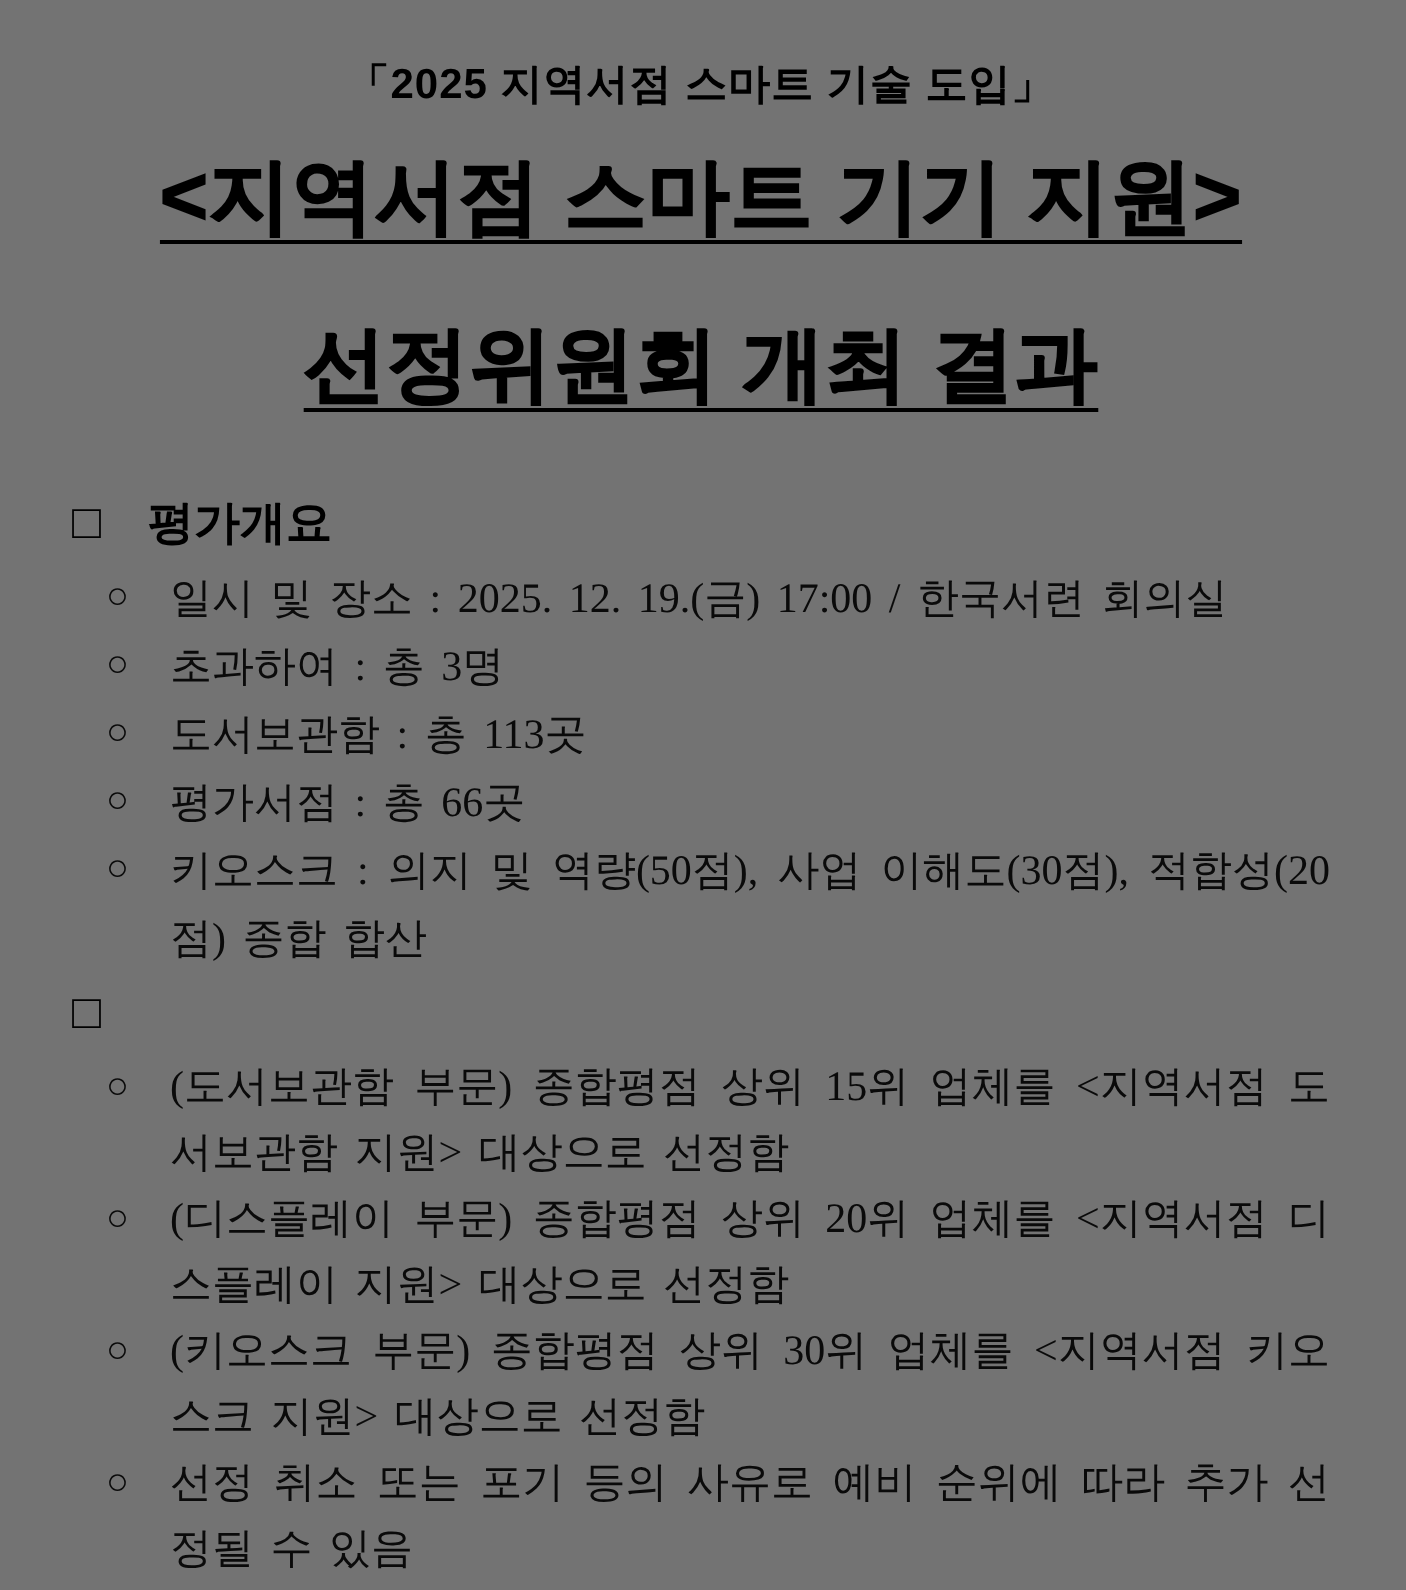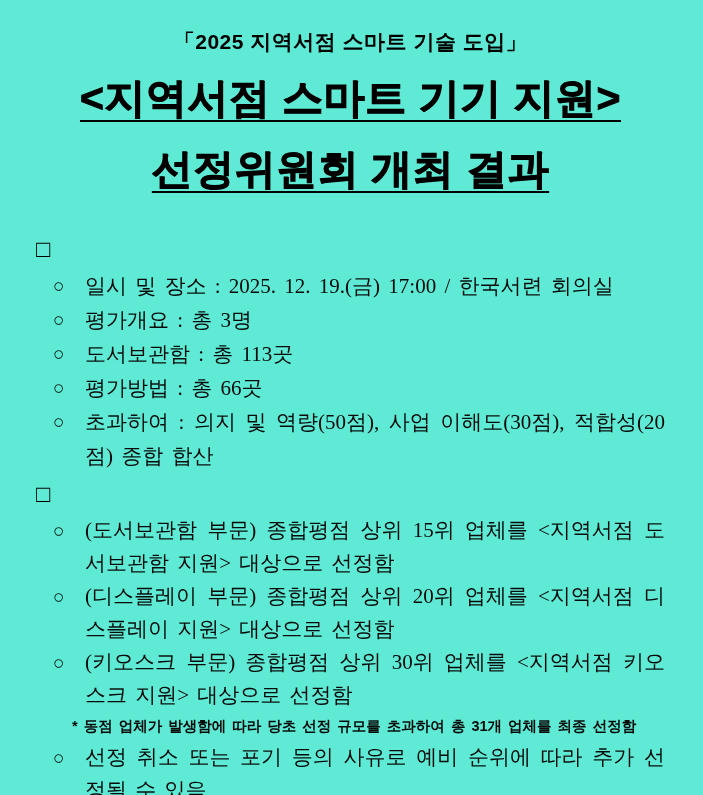--- a/index.html
+++ b/index.html
@@ -1,20 +1,20 @@
 <!DOCTYPE html>
 <html><head>
 <meta charset="utf-8">
 <style>
   html, body { margin: 0; padding: 0; background: #e8e8e8; }
   .page {
     width: 703px;
     height: 795px;
     margin: 0 auto;
-    background: #5eead4;
+    background: #737373;
     color: #0a0a0a;
     font-family: "Liberation Serif", serif;
     padding: 24px 38px 0 36px;
     box-sizing: border-box;
     overflow: hidden;
   }
   .header { text-align: center; }
   .kicker {
     font-family: "Liberation Sans", sans-serif;
     font-weight: 800;
@@ -26,21 +26,21 @@
   .title {
     font-family: "Liberation Sans", sans-serif;
     font-weight: 900;
     font-size: 41px;
     letter-spacing: 0.5px;
     color: #000;
     -webkit-text-stroke: 1px #000;
     margin: 0;
   }
   .title-line1 { margin-top: 15px; }
-  .title-line2 { margin-top: 16px; }
+  .title-line2 { margin-top: 29px; }
   .title .u {
     text-decoration: underline;
     text-decoration-thickness: 2px;
     text-underline-offset: 8px;
     text-align: center;
   }
   .section-1 { margin-top: 38px; }
   .section-2 { margin-top: 7px; }
   .section-heading {
     display: flex;
@@ -91,41 +91,42 @@
 
   <header class="header">
     <div class="kicker">「2025 지역서점 스마트 기술 도입」</div>
     <h1 class="title title-line1"><span class="u">&lt;지역서점 스마트 기기 지원&gt;</span></h1>
     <h1 class="title title-line2"><span class="u">선정위원회 개최 결과</span></h1>
   </header>
 
   <section class="section-1">
     <div class="section-heading">
       <span class="sq-marker">□</span>
+      <span class="heading-text">평가개요</span>
     </div>
     <div class="bullets">
       <div class="bullet">
         <span class="bullet-marker">○</span>
         <span class="bullet-text">일시 및 장소 : 2025. 12. 19.(금) 17:00  /  한국서련 회의실</span>
       </div>
       <div class="bullet">
         <span class="bullet-marker">○</span>
-        <span class="bullet-text">평가개요 : 총 3명</span>
+        <span class="bullet-text">초과하여 : 총 3명</span>
       </div>
       <div class="bullet">
         <span class="bullet-marker">○</span>
         <span class="bullet-text">도서보관함 : 총 113곳</span>
       </div>
       <div class="bullet">
         <span class="bullet-marker">○</span>
-        <span class="bullet-text">평가방법 : 총 66곳</span>
+        <span class="bullet-text">평가서점 : 총 66곳</span>
       </div>
       <div class="bullet">
         <span class="bullet-marker">○</span>
-        <span class="bullet-text">초과하여 : 의지 및 역량(50점), 사업 이해도(30점), 적합성(20점) 종합 합산</span>
+        <span class="bullet-text">키오스크 : 의지 및 역량(50점), 사업 이해도(30점), 적합성(20점) 종합 합산</span>
       </div>
     </div>
   </section>
 
   <section class="section-2">
     <div class="section-heading">
       <span class="sq-marker">□</span>
     </div>
     <div class="bullets">
       <div class="bullet">
@@ -133,21 +134,20 @@
         <span class="bullet-text">(도서보관함 부문) 종합평점 상위 15위 업체를 &lt;지역서점 도서보관함 지원&gt; 대상으로 선정함</span>
       </div>
       <div class="bullet">
         <span class="bullet-marker">○</span>
         <span class="bullet-text">(디스플레이 부문) 종합평점 상위 20위 업체를 &lt;지역서점 디스플레이 지원&gt; 대상으로 선정함</span>
       </div>
       <div class="bullet">
         <span class="bullet-marker">○</span>
         <span class="bullet-text">(키오스크 부문) 종합평점 상위 30위 업체를 &lt;지역서점 키오스크 지원&gt; 대상으로 선정함</span>
       </div>
-      <div class="footnote">* 동점 업체가 발생함에 따라 당초 선정 규모를 초과하여 총 31개 업체를 최종 선정함</div>
       <div class="bullet">
         <span class="bullet-marker">○</span>
         <span class="bullet-text">선정 취소 또는 포기 등의 사유로 예비 순위에 따라 추가 선정될 수 있음</span>
       </div>
     </div>
   </section>
 
 </div>
 
 </body></html>

